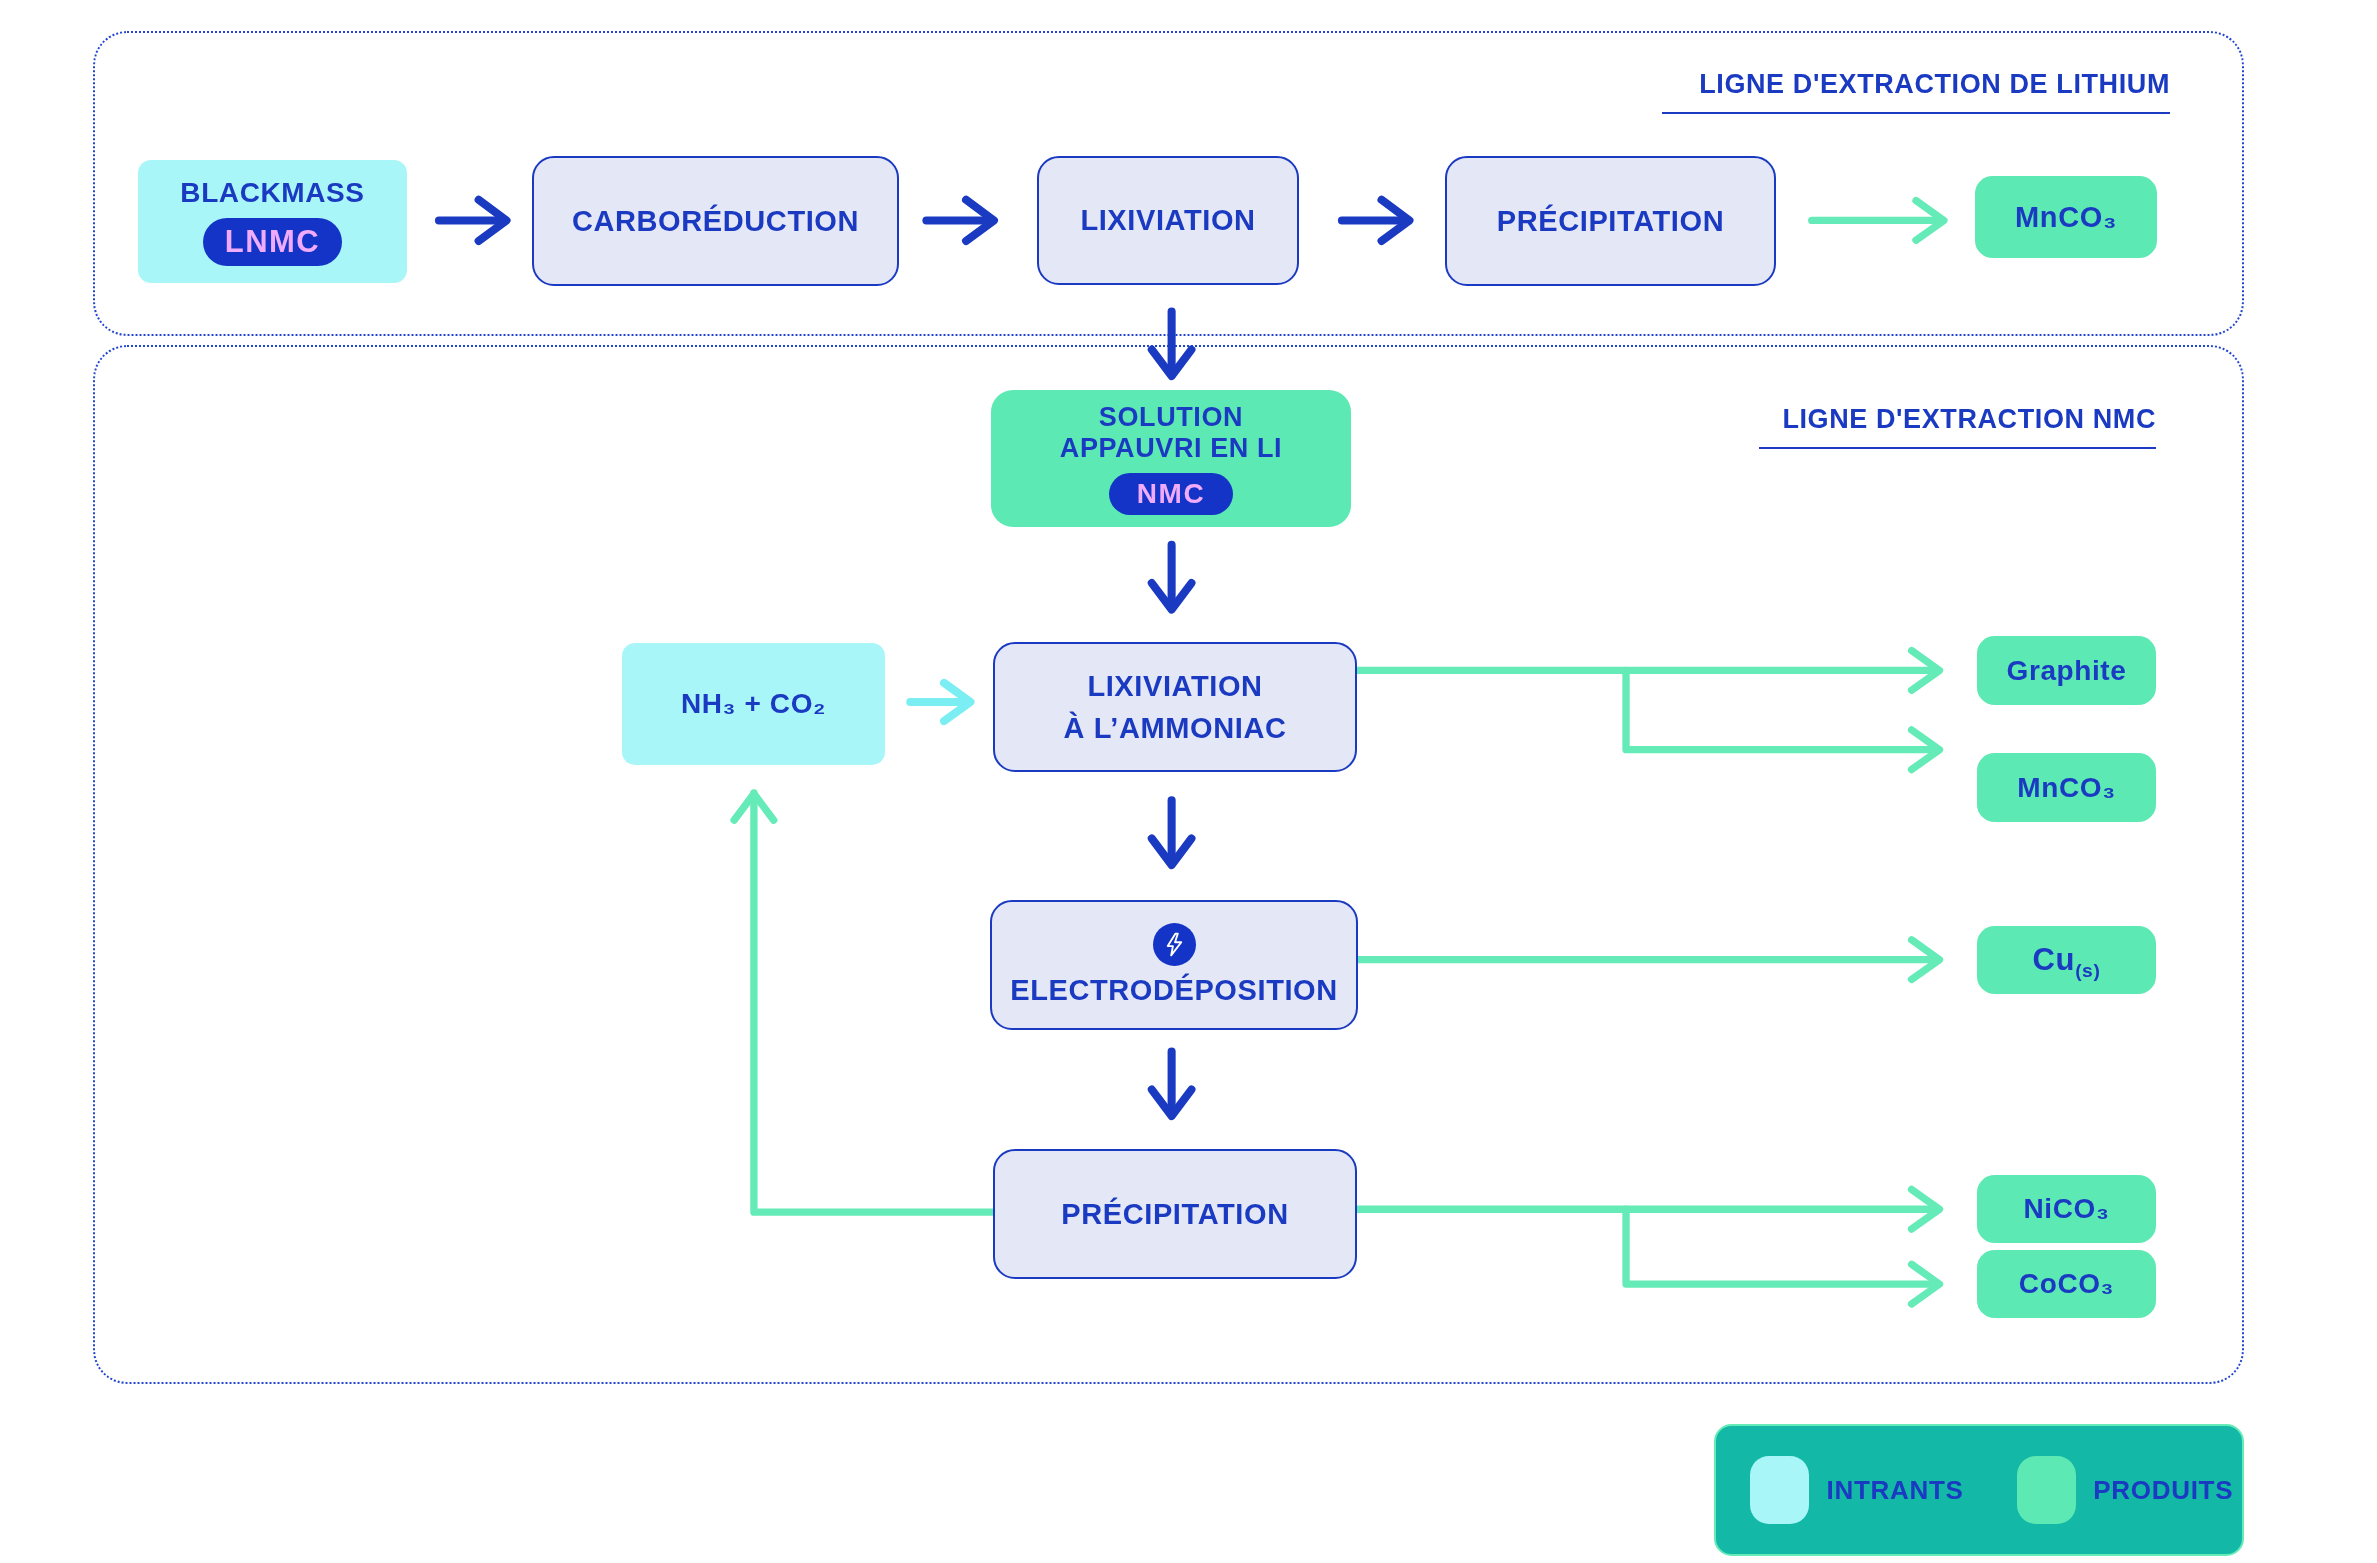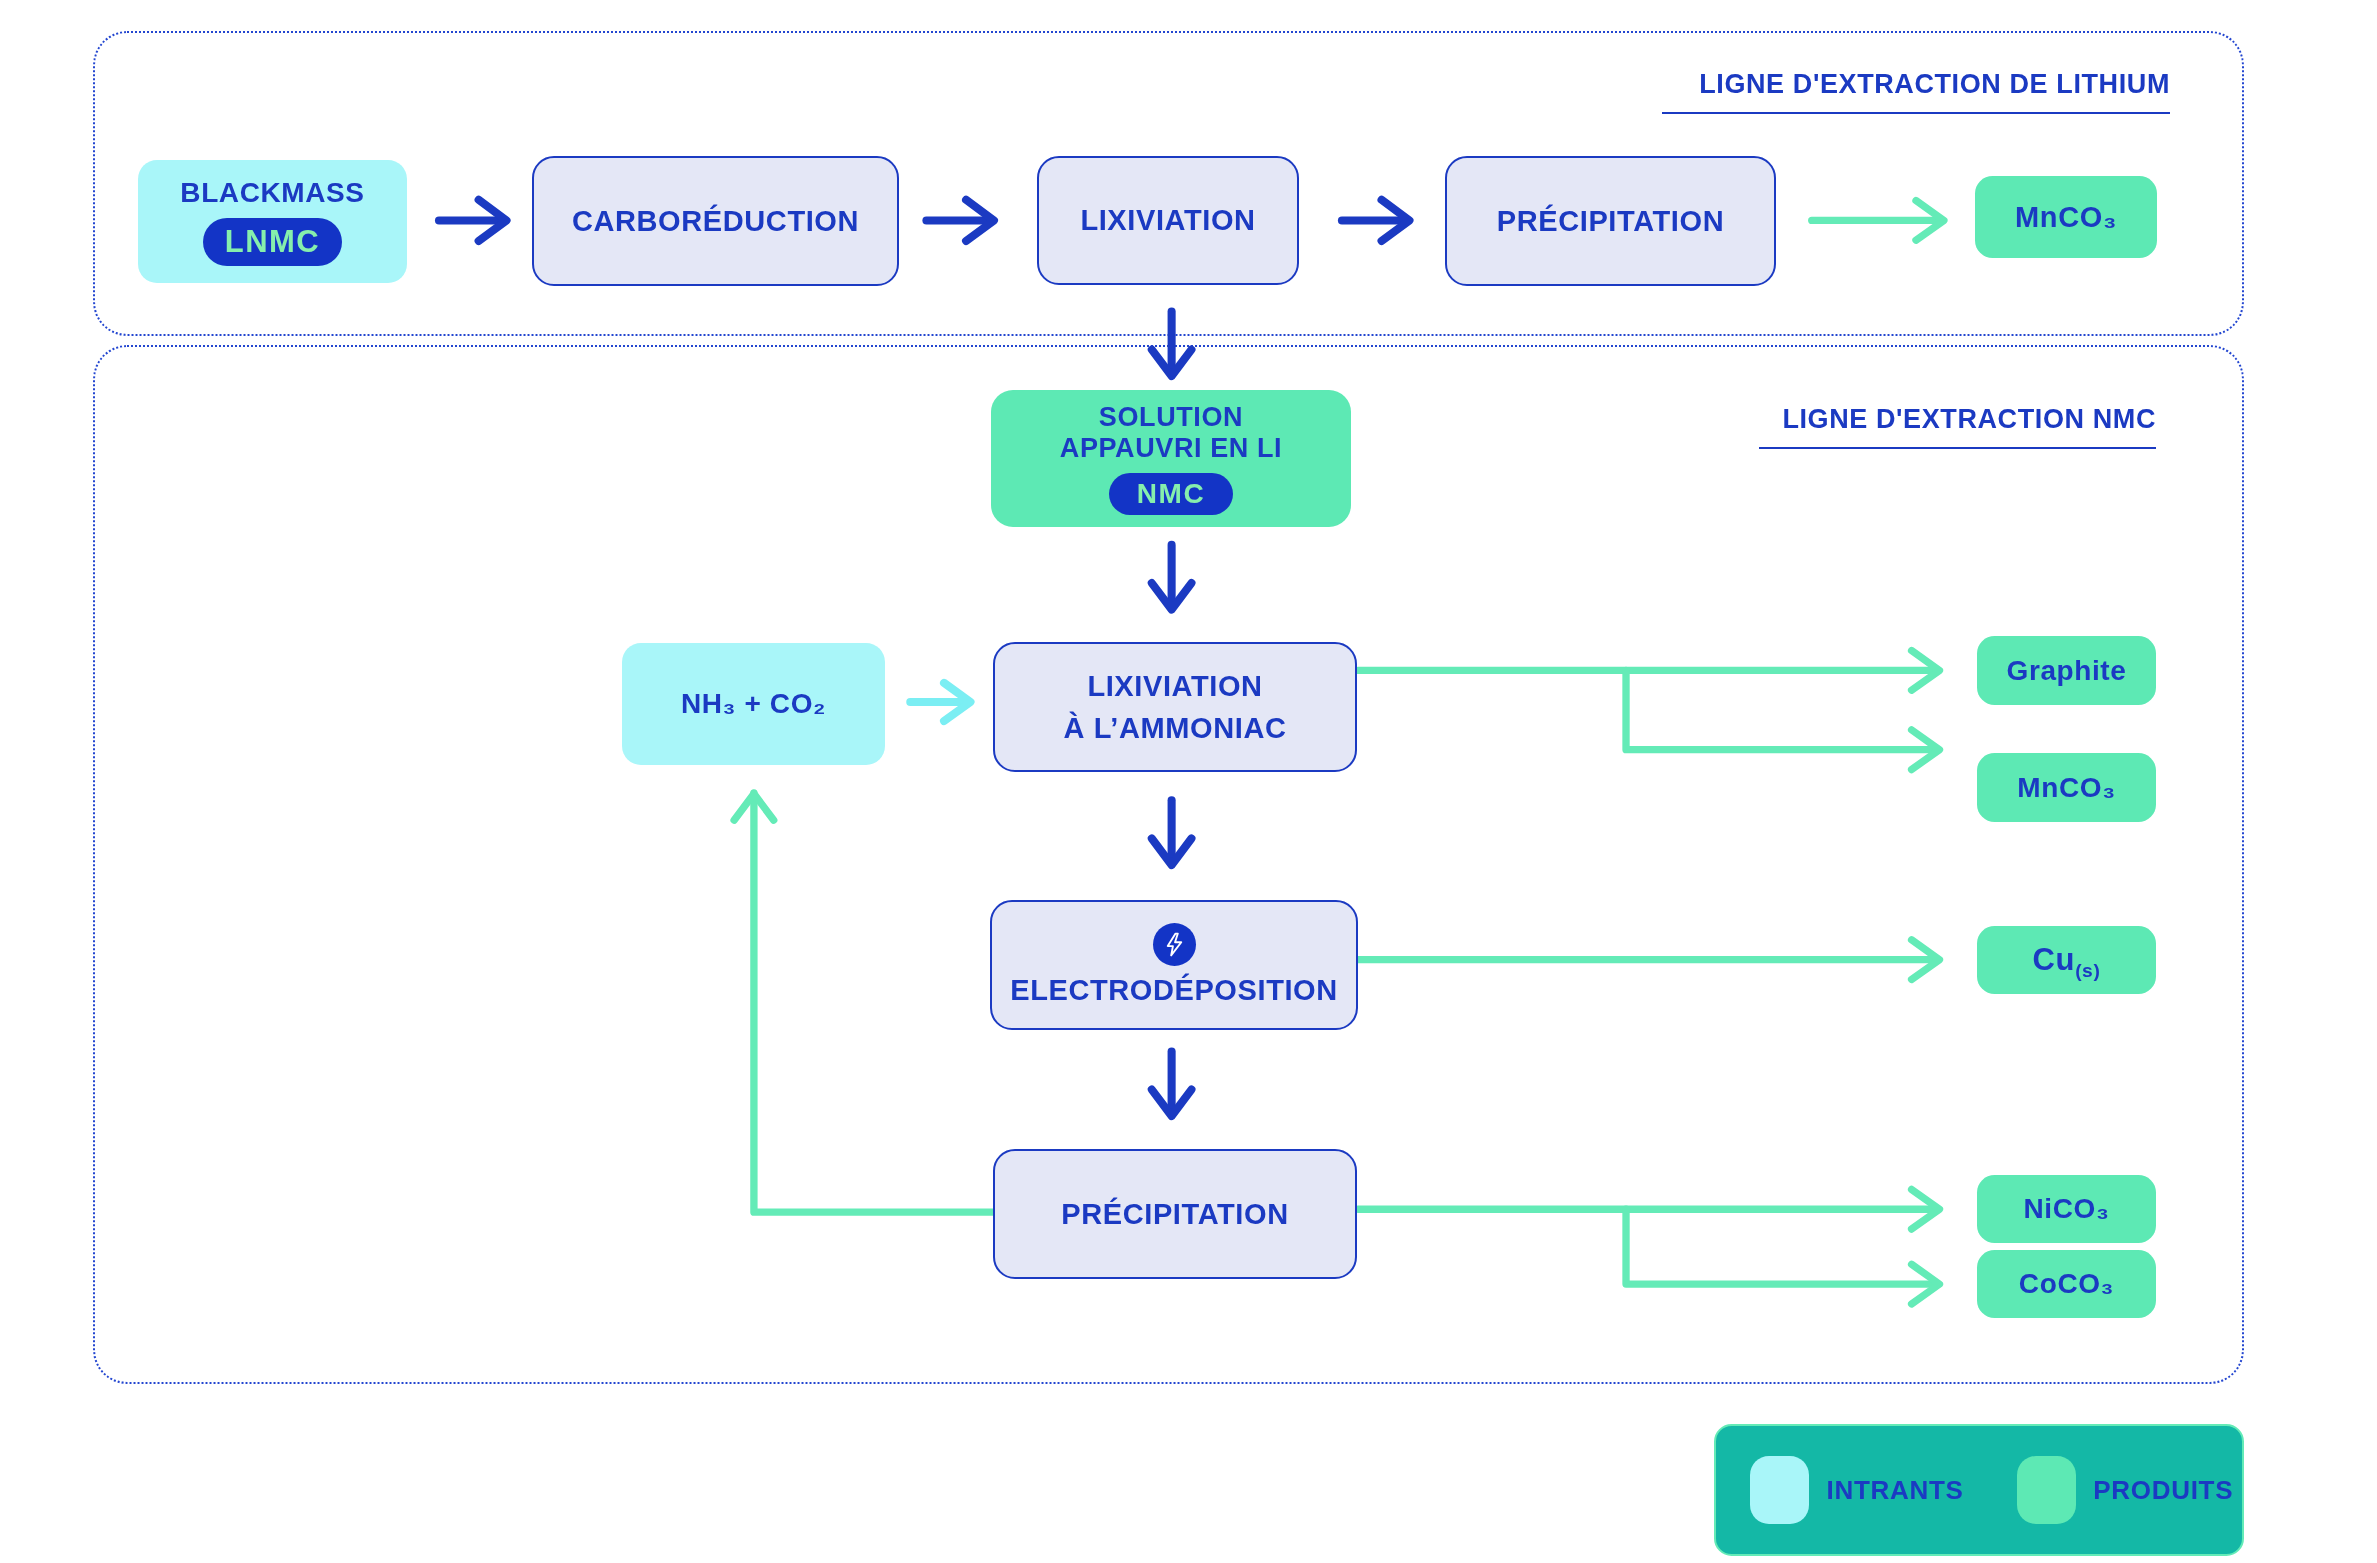--- a/index.html
+++ b/index.html
@@ -19,25 +19,25 @@
   }
   #connectors{position:absolute;left:0;top:0;z-index:1;}
   .dashed{
     position:absolute;border:2.9px dotted var(--blue-dot);border-radius:34px;z-index:0;background:transparent;
   }
   .box{
     position:absolute;display:flex;flex-direction:column;align-items:center;justify-content:center;
     text-align:center;z-index:2;letter-spacing:0.6px;
   }
   .lav{background:var(--lavender);border:2.2px solid var(--blue);border-radius:22px;font-size:29px;}
-  .cyanbox{background:var(--cyan);border-radius:19px;font-size:28px;}
+  .cyanbox{background:var(--cyan);border-radius:13px;font-size:28px;}
   .mintbox{background:var(--mint);border-radius:22px;font-size:28px;}
   .product{background:var(--mint);border-radius:17.6px;font-size:29px;z-index:2;}
   .pill{
-    background:var(--pill-blue);color:#86efac;border-radius:25px;line-height:1;
+    background:var(--pill-blue);color:#f0abfc;border-radius:25px;line-height:1;
     display:inline-block;
   }
   .pill.lnmc{font-size:31px;padding:8.8px 22px;margin-top:8.8px;letter-spacing:1.5px;}
   .pill.nmc{font-size:28px;padding:7.3px 28px;margin-top:8.8px;letter-spacing:1.5px;}
   .two-line{line-height:1.45;}
   .sect-title{
     position:absolute;font-size:27px;text-align:right;letter-spacing:0.6px;
     border-bottom:2.9px solid var(--blue);padding-bottom:11.7px;z-index:2;
   }
   .bolt-circle{

